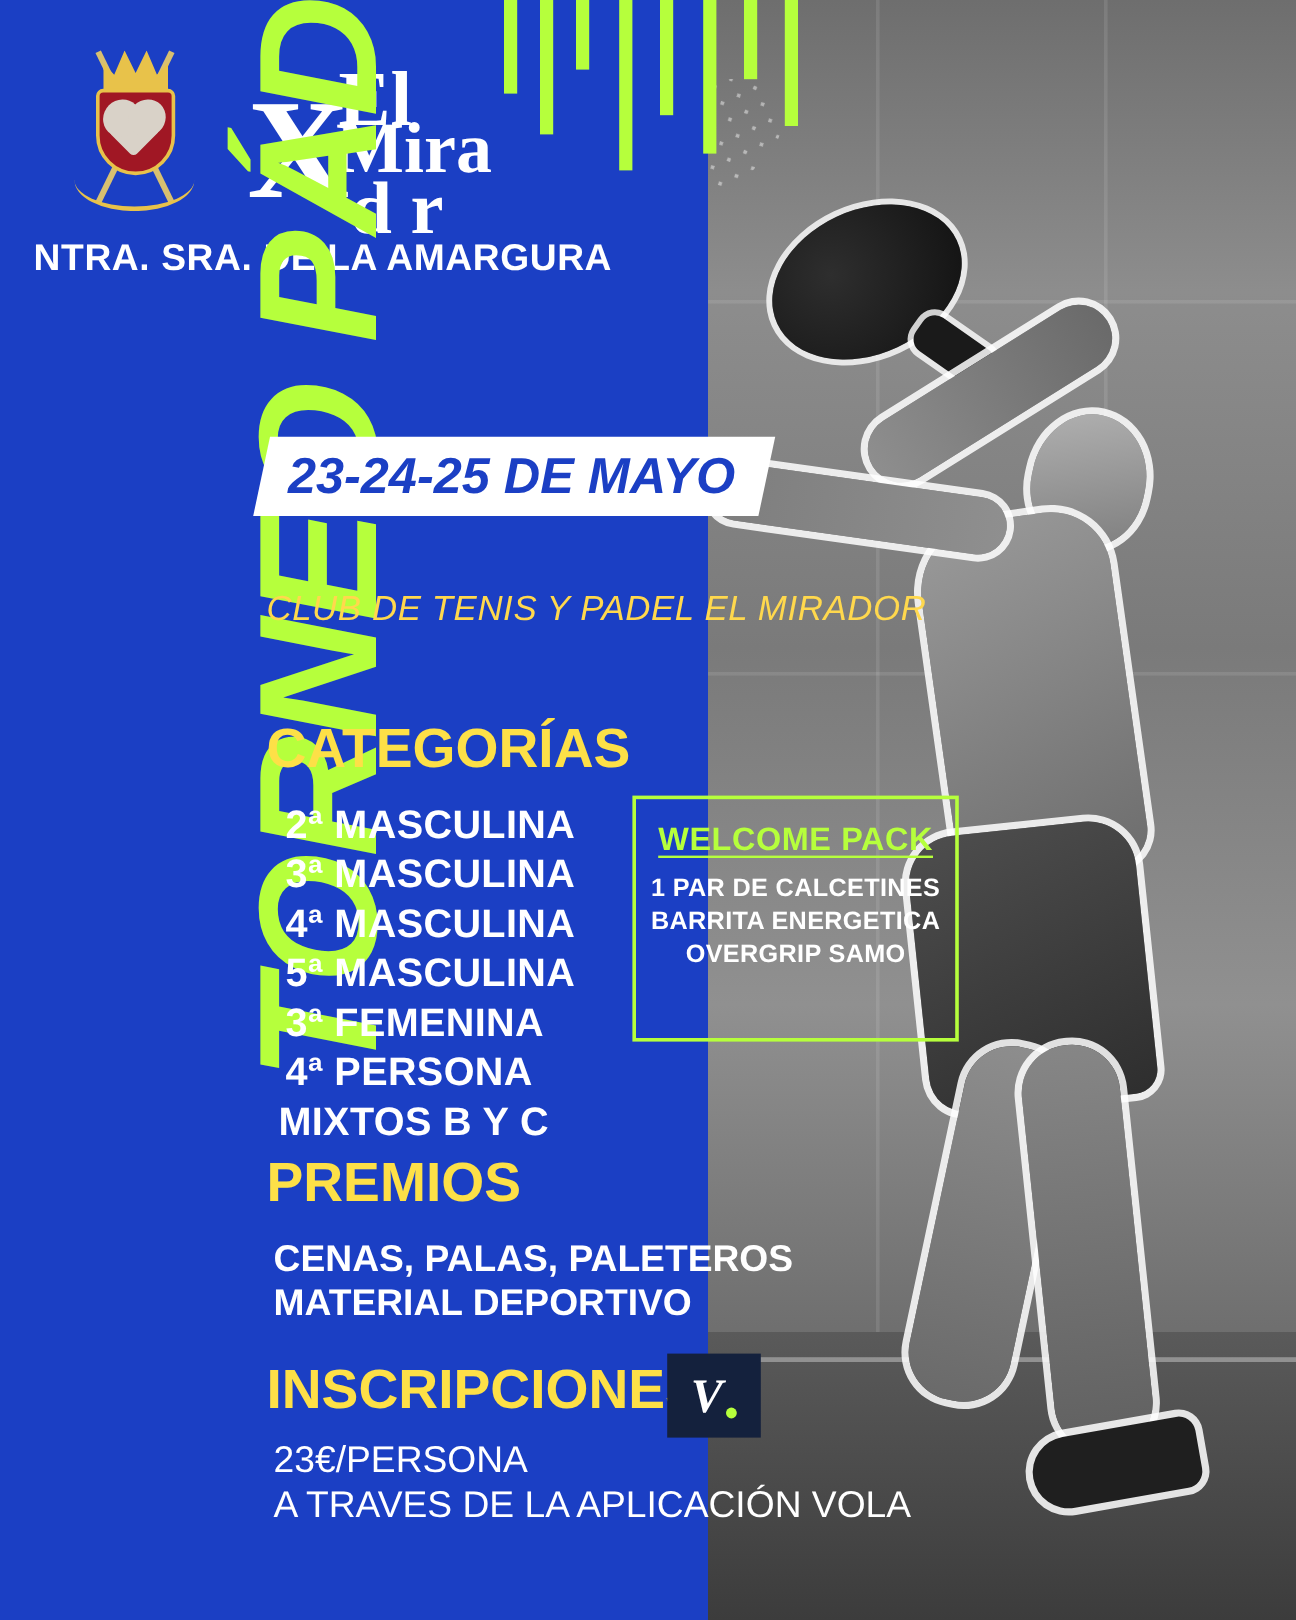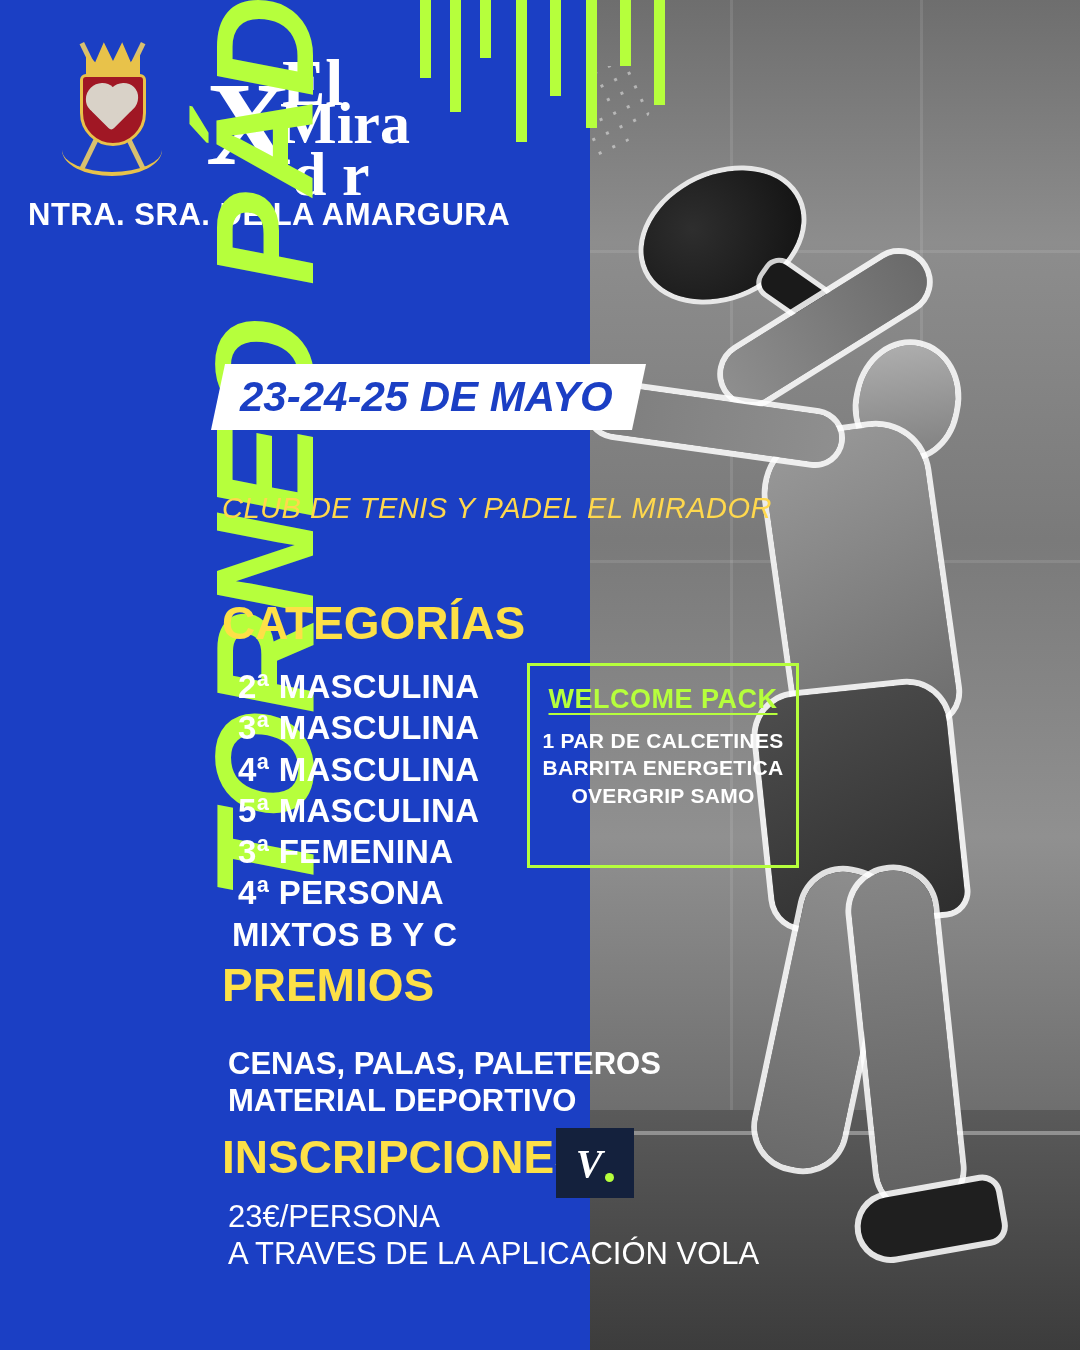--- a/index.html
+++ b/index.html
@@ -233,21 +233,21 @@
   .cat-list {
     position: absolute; left: 232px; top: 666px;
     color: #ffffff; font-weight: bold; font-size: 33px; line-height: 1.25;
     letter-spacing: 0.3px;
   }
   .cat-list li { list-style: none; }
   .cat-list li.indent { padding-left: 6px; }
 
   .premios-text {
     position: absolute; left: 228px; top: 1030px;
-    color: #ffffff; font-weight: bold; font-size: 31px; line-height: 1.2; margin-top: 15px;
+    color: #ffffff; font-weight: bold; font-size: 31px; line-height: 1.2;
   }
   .inscrip-text {
     position: absolute; left: 228px; top: 1198px;
     color: #ffffff; font-weight: normal; font-size: 31px; line-height: 1.2;
   }
 
   
   .welcome {
     position: absolute; left: 527px; top: 663px;
     width: 272px; height: 205px;

